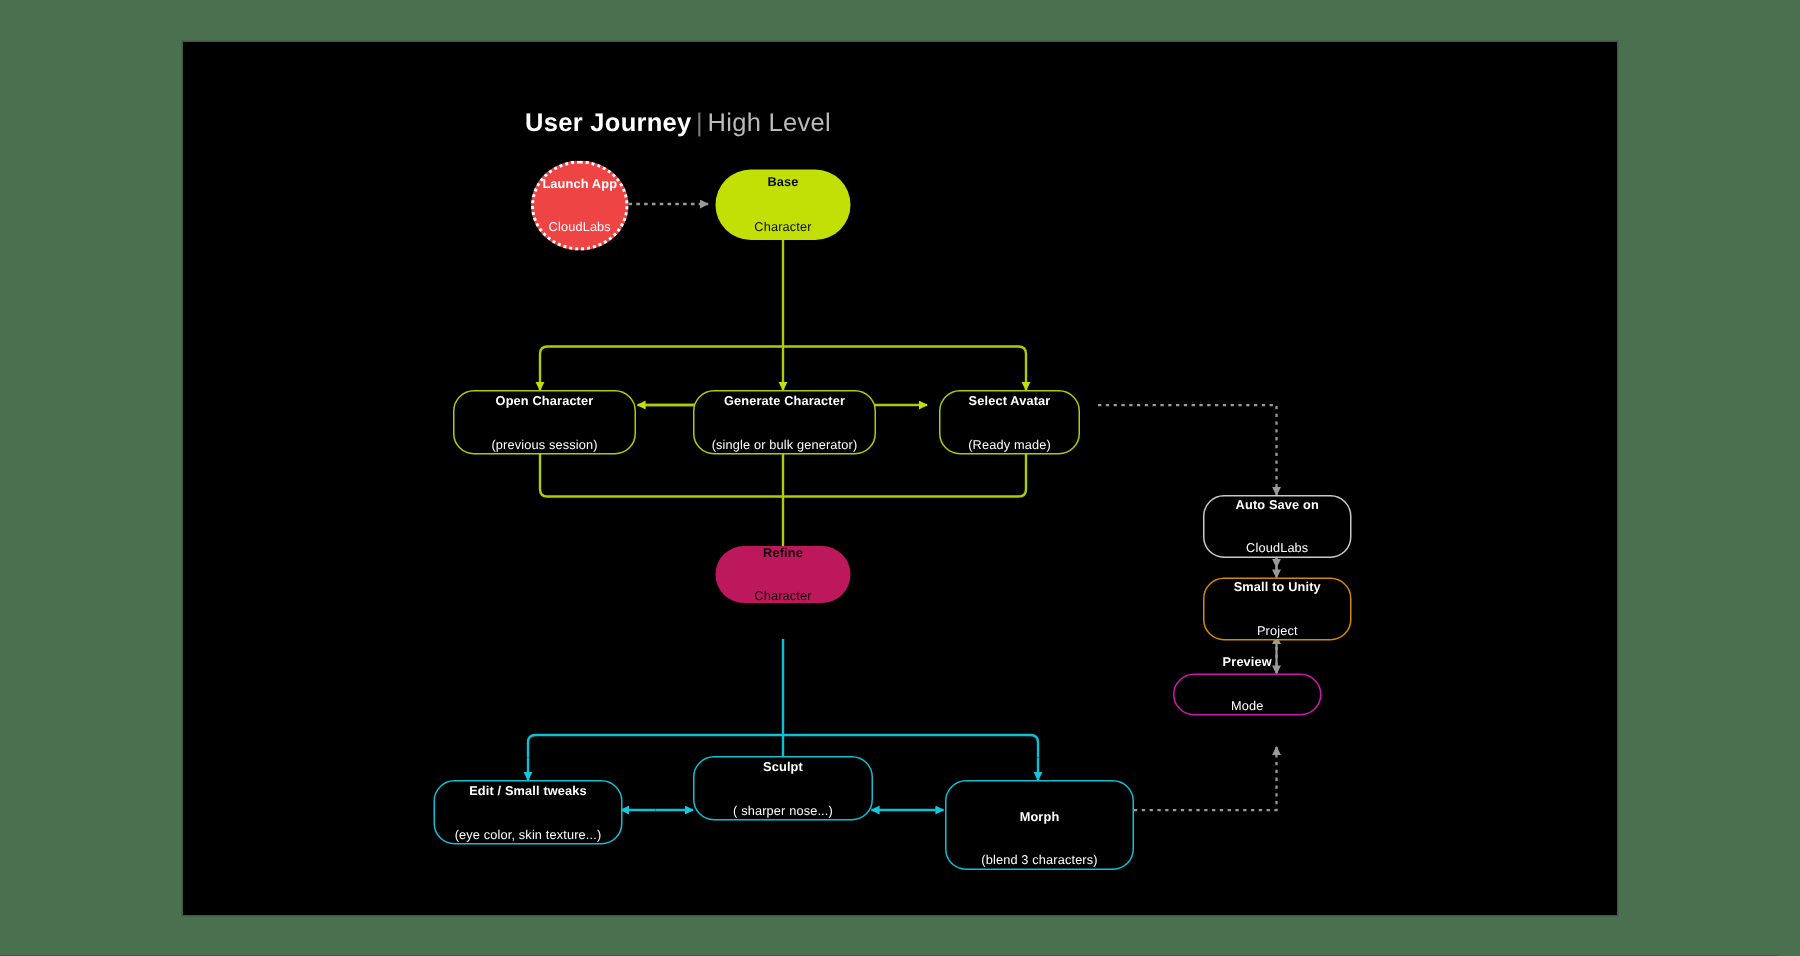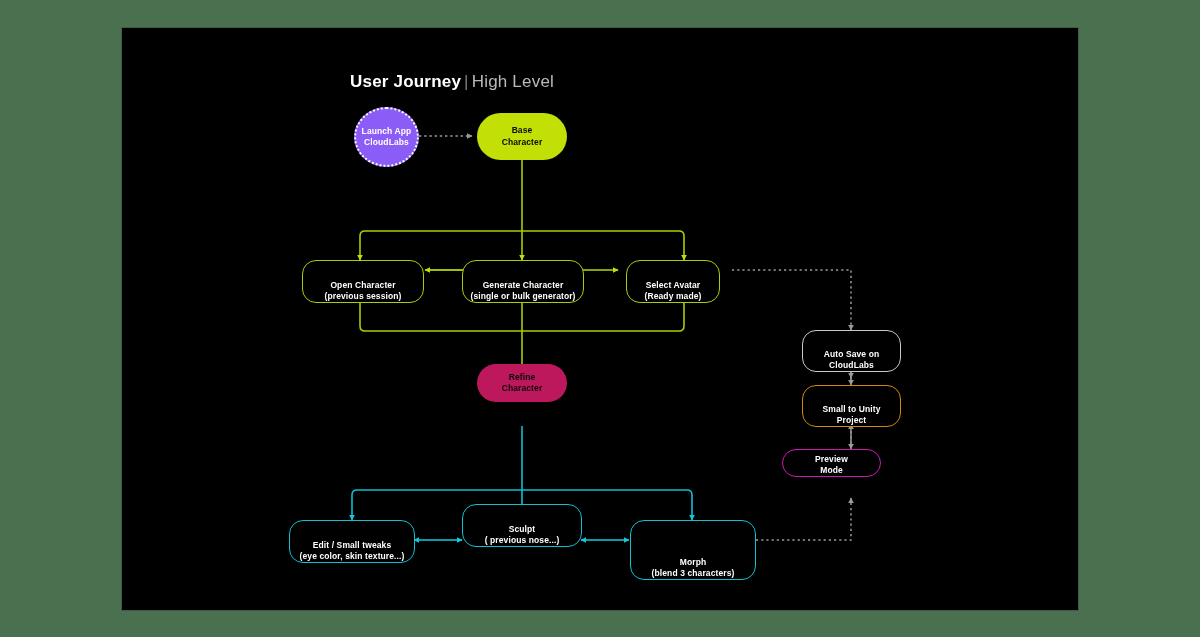--- a/index.html
+++ b/index.html
@@ -66,36 +66,37 @@
     box-sizing: border-box;
     line-height: 1.32;
   }
   .node .n-title {
     font-weight: bold;
     font-size: 8.5px;
     letter-spacing: 0.1px;
   }
   .node .n-sub {
     font-size: 8.5px;
-    font-weight: bold;
+    font-weight: normal;
     letter-spacing: 0.1px;
+    margin-top: 18px;
   }
   
   .node.filled .n-title,
   .node.filled .n-sub { color: #0a0a0a; }
   
   .node.outline { background: #000000; justify-content: flex-end; }
   .node.outline .n-title,
   .node.outline .n-sub { color: #ffffff; }
 
   .node.pill { border-radius: 999px; }
   .node.rounded { border-radius: 14px; }
   .node.circle {
     border-radius: 50%;
-    background: #8b5cf6;
+    background: #ef4444;
     border: 2px dotted #ffffff;
   }
   .node.circle .n-title,
   .node.circle .n-sub { color: #ffffff; }
 </style>
 </head>
 <body>
 
 <div id="stage">
   <div id="canvas-frame">
@@ -216,21 +217,21 @@
       <div class="n-sub">Character</div>
     </div>
 
     <div class="node outline rounded" style="left:167px; top:492px; width:126px; height:43px; border:1.4px solid #0fbfd4;">
       <div class="n-title">Edit / Small tweaks</div>
       <div class="n-sub">(eye color, skin texture...)</div>
     </div>
 
     <div class="node outline rounded" style="left:340px; top:476px; width:120px; height:43px; border:1.4px solid #0fbfd4;">
       <div class="n-title">Sculpt</div>
-      <div class="n-sub">( previous nose...)</div>
+      <div class="n-sub">( sharper nose...)</div>
     </div>
 
     <div class="node outline rounded" style="left:508px; top:492px; width:126px; height:60px; border:1.4px solid #0fbfd4;">
       <div class="n-title">Morph</div>
       <div class="n-sub">(blend 3 characters)</div>
     </div>
 
     <div class="node outline rounded" style="left:680px; top:302px; width:99px; height:42px; border:1.4px solid #c9c9c9;">
       <div class="n-title">Auto Save on</div>
       <div class="n-sub">CloudLabs</div>

